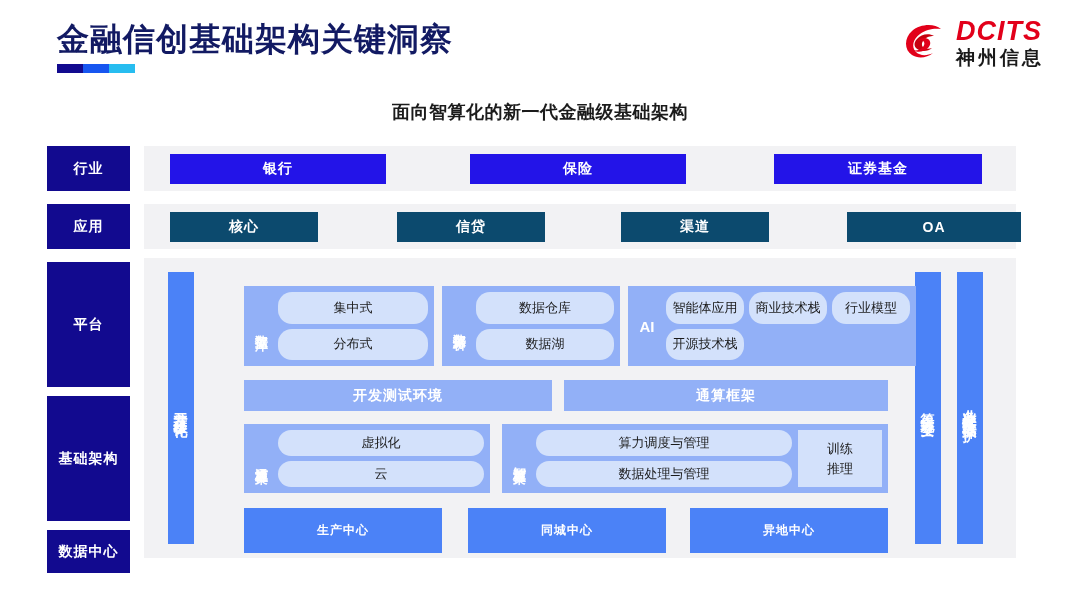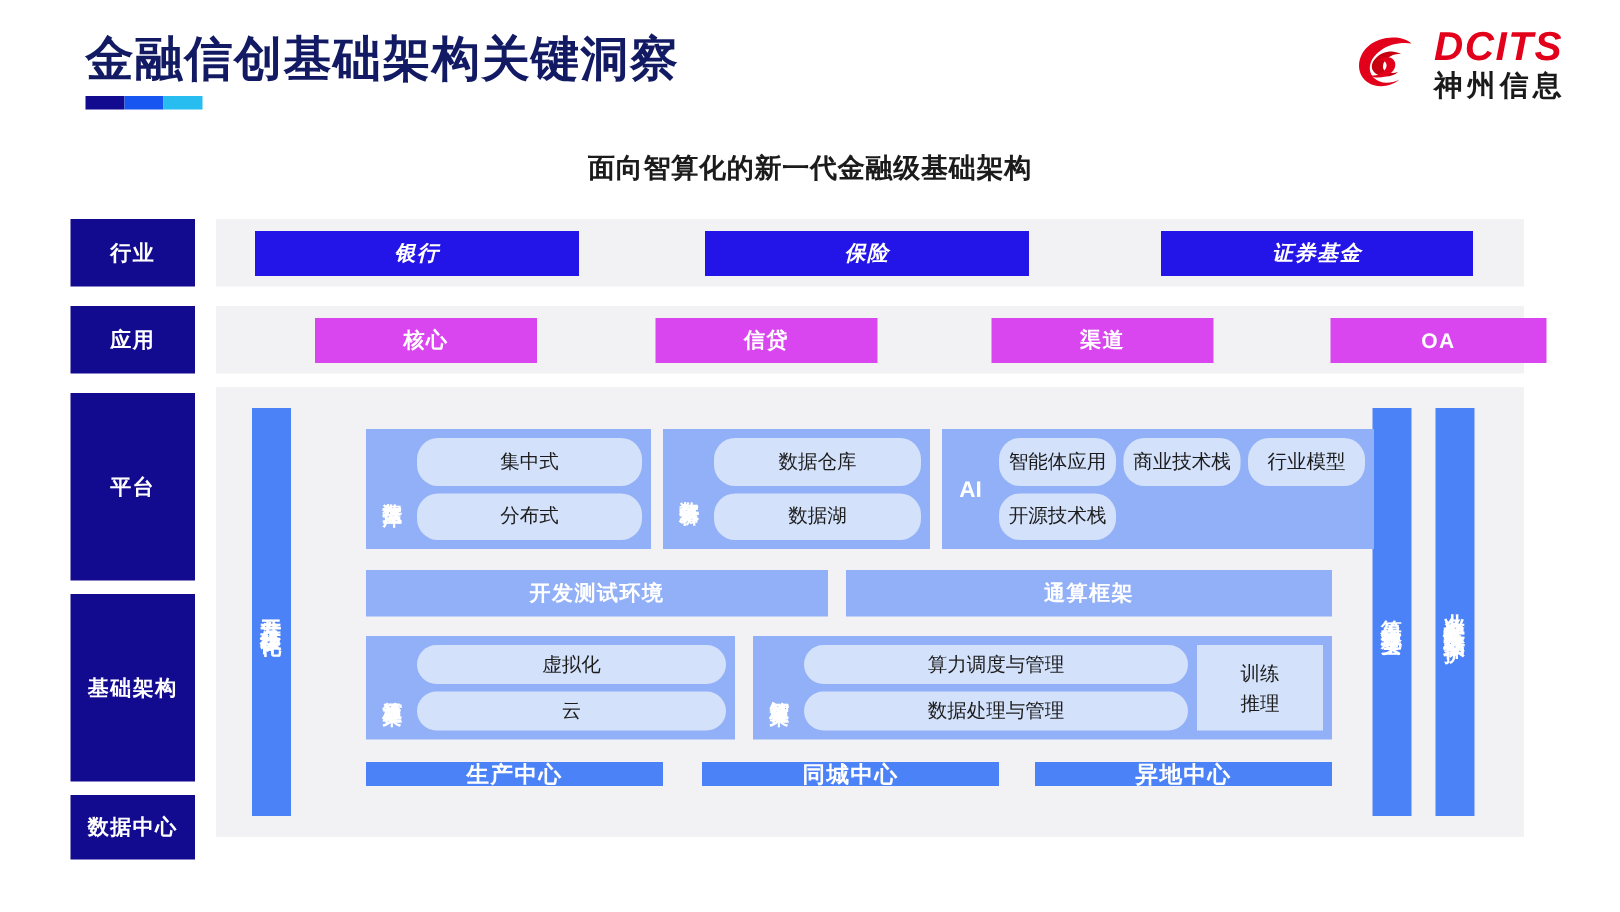--- a/index.html
+++ b/index.html
@@ -43,43 +43,43 @@
     font-size: 14px; font-weight: 700; letter-spacing: 1px; width: 83px;
   }
   #lbl-industry { top: 146px; height: 45px; }
   #lbl-app      { top: 204px; height: 45px; }
   #lbl-platform { top: 262px; height: 125px; }
   #lbl-infra    { top: 396px; height: 125px; }
   #lbl-dc       { top: 530px; height: 43px; }
 
   
   .panel { position: absolute; left: 144px; width: 872px; background: #f2f2f4; }
-  #panel-industry { top: 146px; height: 45px; display: flex; align-items: center; font-style: italic; }
+  #panel-industry { top: 146px; height: 45px; display: flex; align-items: center; }
   #panel-app      { top: 204px; height: 45px; display: flex; align-items: center; }
   #panel-main     { top: 258px; height: 300px; }
 
   .chip {
     display: flex; align-items: center; justify-content: center;
     color: #fff; font-weight: 700; font-size: 14px; letter-spacing: 1px;
   }
   .chip-dark { background: #2314e8; }
-  .chip-mid  { background: #d946ef; margin-left: 40px; }
+  .chip-mid  { background: #0c4a6e; }
 
   
   #panel-industry .chip { position: absolute; height: 30px; top: 8px; }
   #ch-bank { left: 26px; width: 216px; }
   #ch-ins  { left: 326px; width: 216px; }
   #ch-sec  { left: 630px; width: 208px; }
 
   
   #panel-app .chip { position: absolute; height: 30px; top: 8px; }
   #ap-core { left: 26px; width: 148px; }
   #ap-loan { left: 253px; width: 148px; }
   #ap-chan { left: 477px; width: 148px; }
-  #ap-oa   { left: 703px; width: 144px; }
+  #ap-oa   { left: 703px; width: 174px; }
 
   
   .vbar {
     position: absolute; background: #4b82f7; color: #fff;
     font-size: 14px; font-weight: 700; letter-spacing: 2px;
     display: flex; align-items: center; justify-content: center; text-align: center;
     writing-mode: vertical-rl; text-orientation: upright;
   }
   #vb-devops { left: 24px;  top: 14px; width: 26px; height: 272px; }
   #vb-sec    { left: 771px; top: 14px; width: 26px; height: 272px; }
@@ -117,22 +117,22 @@
   
   #grp-gen  { left: 100px; top: 166px; width: 246px; height: 69px; }
   #grp-intel{ left: 358px; top: 166px; width: 386px; height: 69px; display: flex; gap: 6px; }
   #grp-intel .grp-rows { flex: 1; }
   .side-cell {
     background: #d3e1fb; color: #1b1b1b; font-size: 13px; width: 84px; flex: 0 0 84px;
     display: flex; align-items: center; justify-content: center; text-align: center; line-height: 1.5;
   }
 
   
-  .dcchip { position: absolute; height: 16px; background: #4b82f7; color: #fff; font-weight: 700;
-            font-size: 15px; display: flex; align-items: center; justify-content: center; letter-spacing: 1px; }
+  .dcchip { position: absolute; height: 45px; background: #4b82f7; color: #fff; font-weight: 700;
+            font-size: 12px; display: flex; align-items: center; justify-content: center; letter-spacing: 1px; }
   #dc-prod { left: 100px; top: 250px; width: 198px; }
   #dc-local{ left: 324px; top: 250px; width: 198px; }
   #dc-remote{ left: 546px; top: 250px; width: 198px; }
 </style>
 </head>
 <body>
 
 <div id="slide">
 
   <div class="page-title">金融信创基础架构关键洞察</div>

